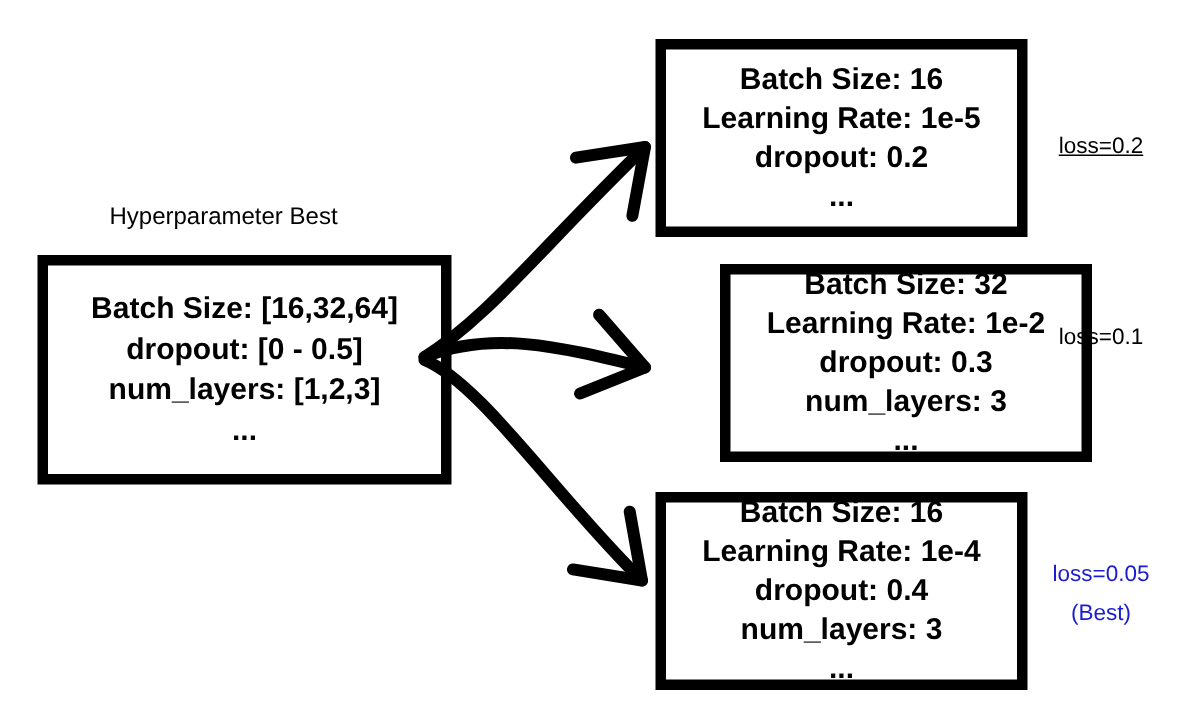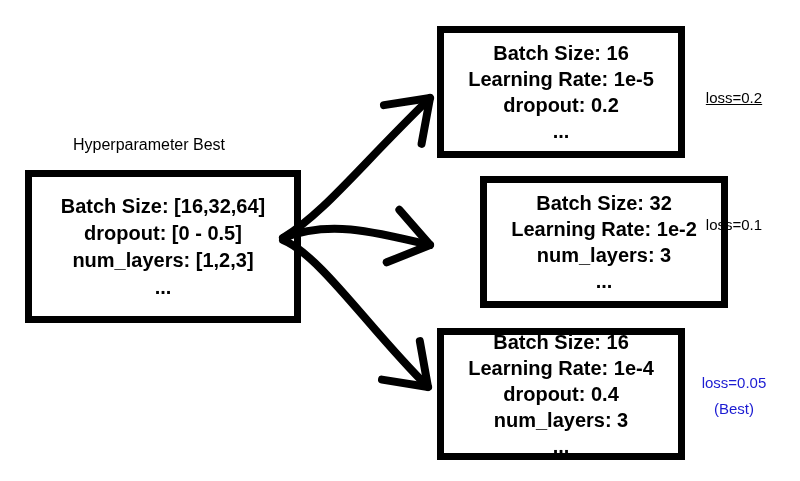--- a/index.html
+++ b/index.html
@@ -54,20 +54,21 @@
   <div class="box sample s1">
     <div>Batch Size: 16</div>
     <div>Learning Rate: 1e-5</div>
     <div>dropout: 0.2</div>
     <div>...</div>
   </div>
 
   <div class="box sample s2">
     <div>Batch Size: 32</div>
     <div>Learning Rate: 1e-2</div>
+    <div>dropout: 0.3</div>
     <div>num_layers: 3</div>
     <div>...</div>
   </div>
 
   <div class="box sample s3">
     <div>Batch Size: 16</div>
     <div>Learning Rate: 1e-4</div>
     <div>dropout: 0.4</div>
     <div>num_layers: 3</div>
     <div>...</div>

